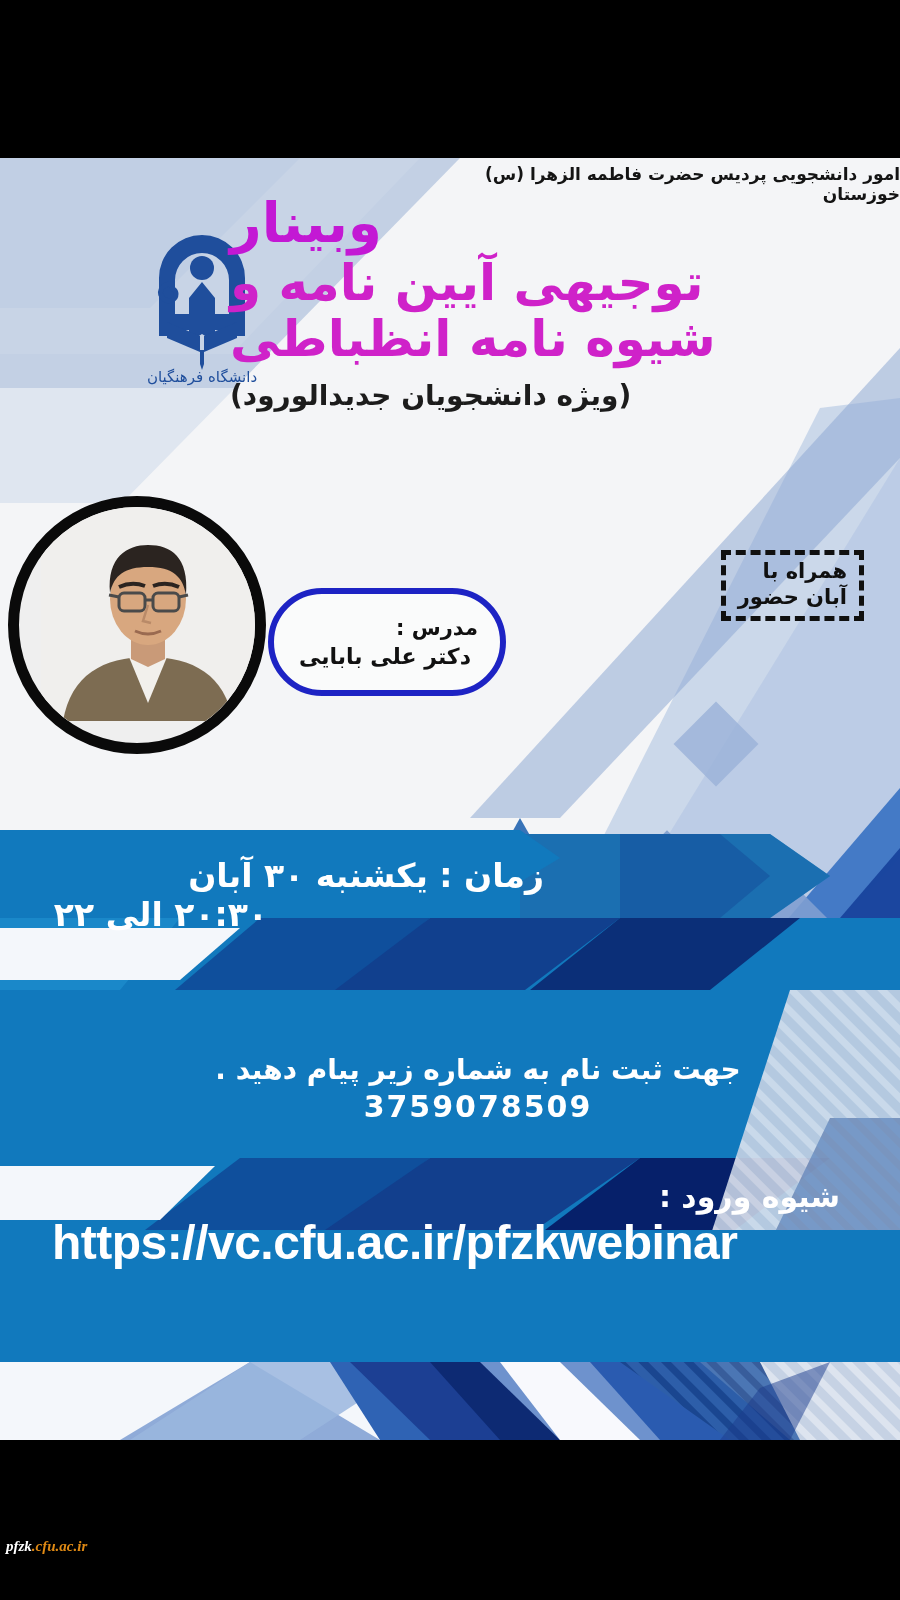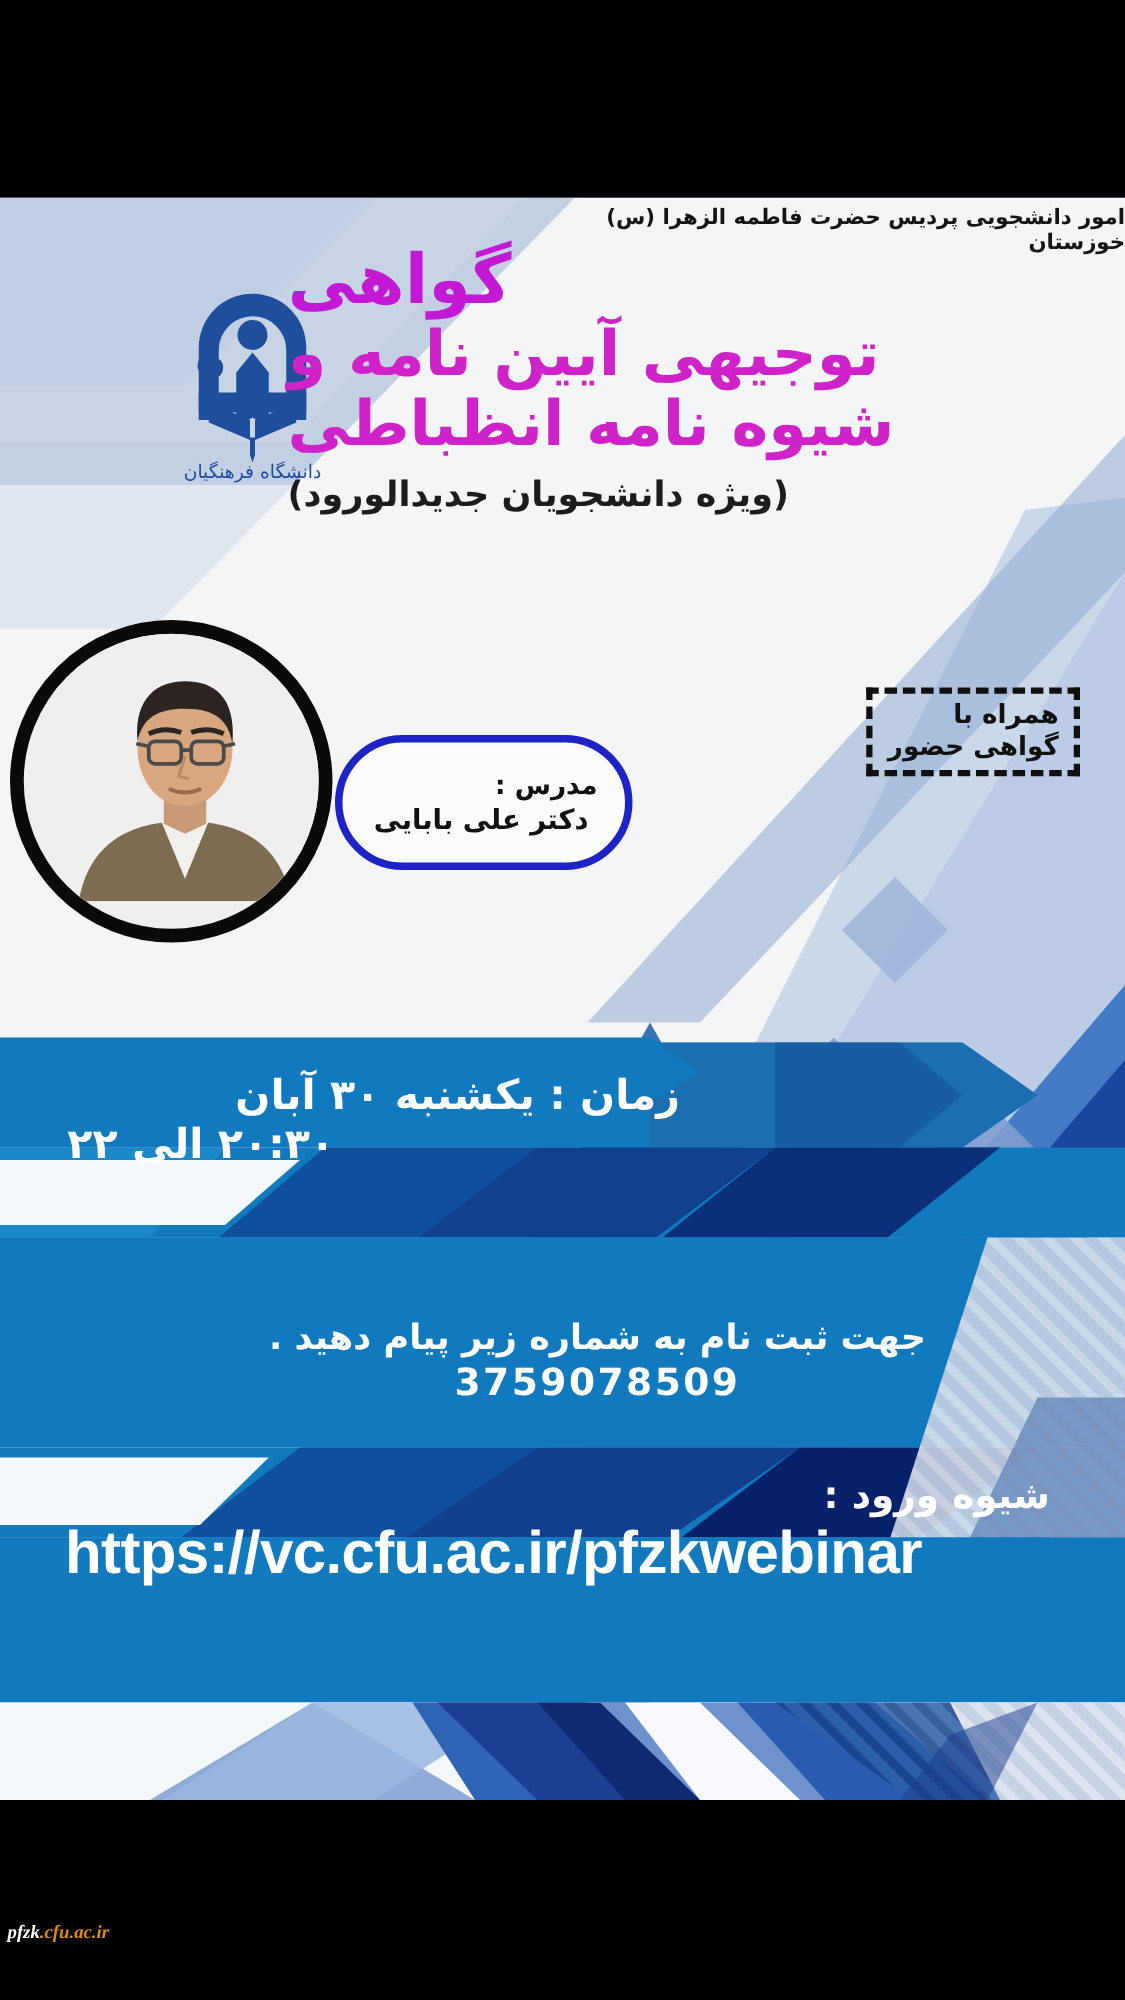--- a/index.html
+++ b/index.html
@@ -1,19 +1,19 @@
 <!DOCTYPE html>
 <html lang="fa" dir="rtl"><head>
 <meta charset="utf-8">
 <title>Webinar Poster</title>
 <style>
   html,body{margin:0;padding:0;background:#000;}
   body{width:900px;height:1600px;overflow:hidden;font-family:"DejaVu Sans","Liberation Sans",sans-serif;}
 
-  .screen{position:relative;width:900px;height:1600px;background:#4c1d95;overflow:hidden;}
+  .screen{position:relative;width:900px;height:1600px;background:#0f172a;overflow:hidden;}
 
   
   .bar-top{position:absolute;left:0;top:0;width:900px;height:158px;background:#000;z-index:60;}
   .bar-bottom{position:absolute;left:0;top:1440px;width:900px;height:160px;background:#000;z-index:60;}
 
   .poster{position:absolute;left:0;top:158px;width:900px;height:1282px;background:#f4f5f7;overflow:hidden;}
 
   
   .bg{position:absolute;inset:0;overflow:hidden;}
   .bg svg{position:absolute;left:0;top:0;}
@@ -208,29 +208,29 @@
           <path d="M30 104 L63 118 L63 134 L30 120 Z"></path>
           <path d="M100 104 L67 118 L67 134 L100 120 Z"></path>
           <path d="M63 132 L67 132 L67 146 L65 152 L63 146 Z"></path>
           <path d="M34 66 c-10 0 -14 10 -7 15 c5 4 12 1 12 -5 c0 -4 -3 -6 -6 -5" fill="none" stroke="#1f4e9c" stroke-width="5"></path>
         </g>
         <text x="65" y="164" text-anchor="middle" font-size="15" font-family="'DejaVu Sans',sans-serif" fill="#1f4e9c">دانشگاه فرهنگیان</text>
       </svg>
     </div>
 
     <div class="titles">
-      <div class="t-webinar">گواهی</div>
+      <div class="t-webinar">وبینار</div>
       <div class="t-l1">توجیهی آیین نامه و</div>
       <div class="t-l2">شیوه نامه انظباطی</div>
       <div class="t-sub">(ویژه دانشجویان جدیدالورود)</div>
     </div>
 
     <div class="cert">
       <div>همراه با</div>
-      <div>گواهی حضور</div>
+      <div>آبان حضور</div>
     </div>
 
     <div class="portrait">
       <svg width="214" height="214" viewBox="0 0 214 214" xmlns="http://www.w3.org/2000/svg">
         <rect width="214" height="214" fill="#f0efed"></rect>
 
         <path d="M22 214 C30 168 62 150 107 150 C152 150 184 168 192 214 Z" fill="#7d6c52"></path>
 
         <path d="M88 150 L107 196 L126 150 L118 144 L96 144 Z" fill="#f2f0ec"></path>
 

